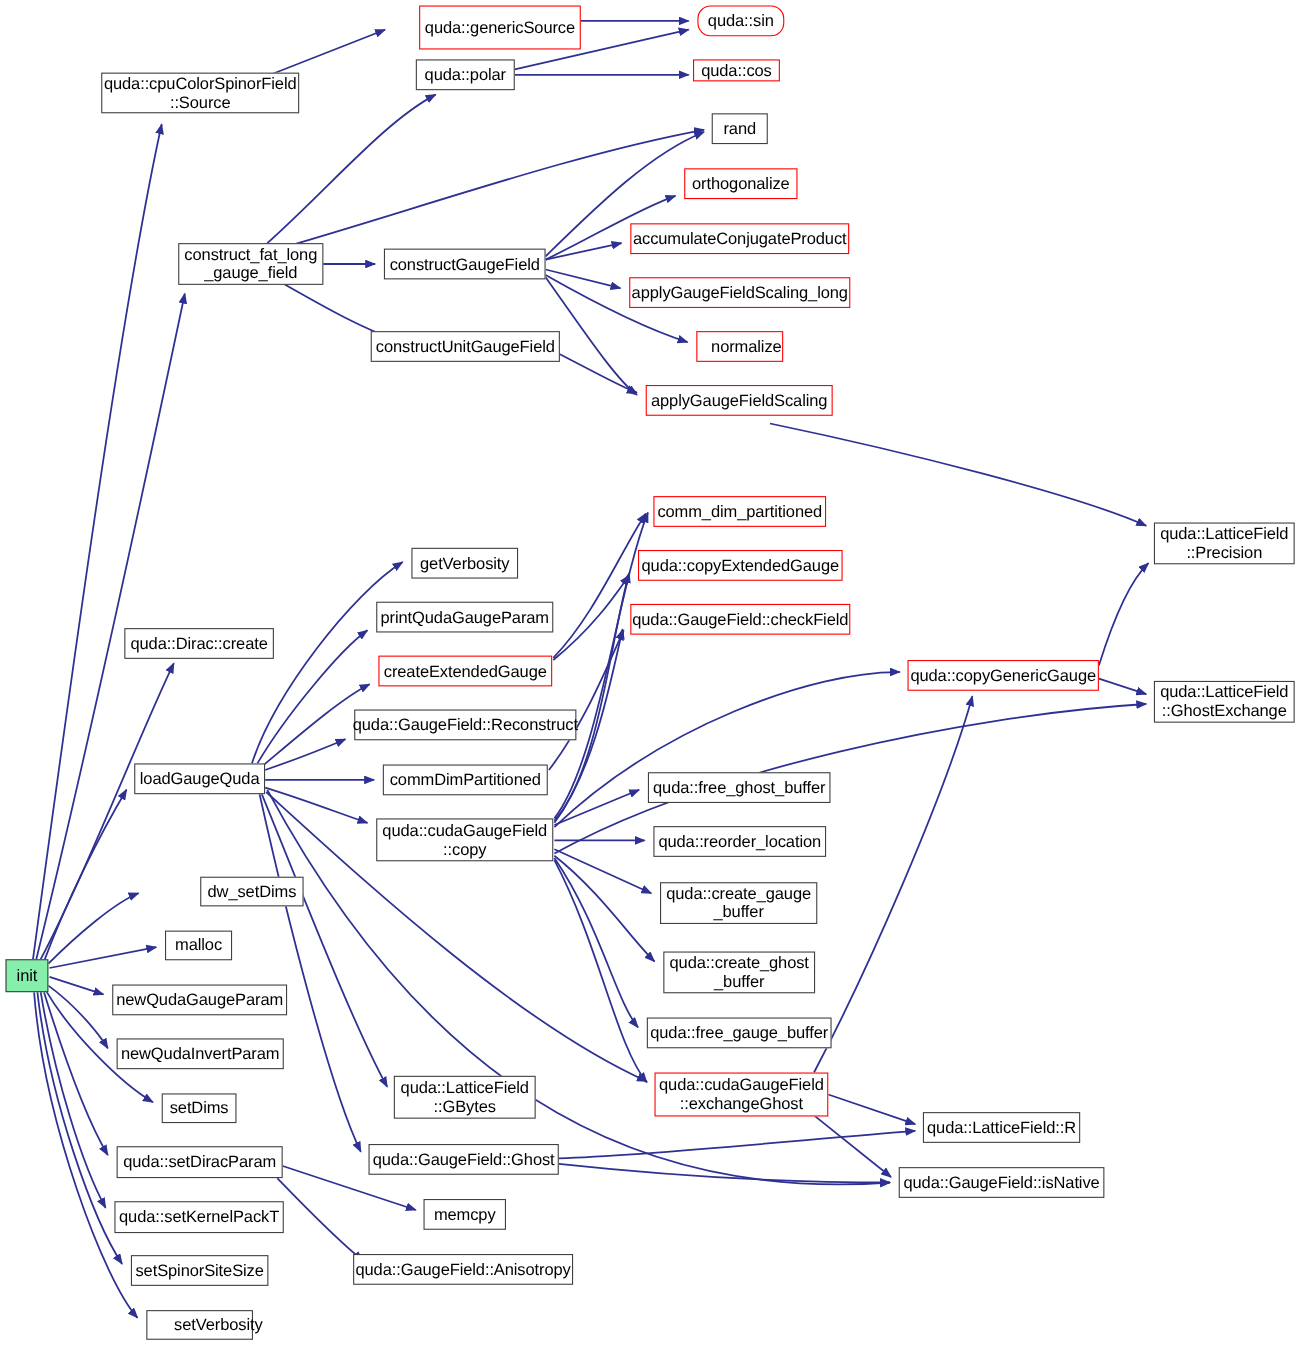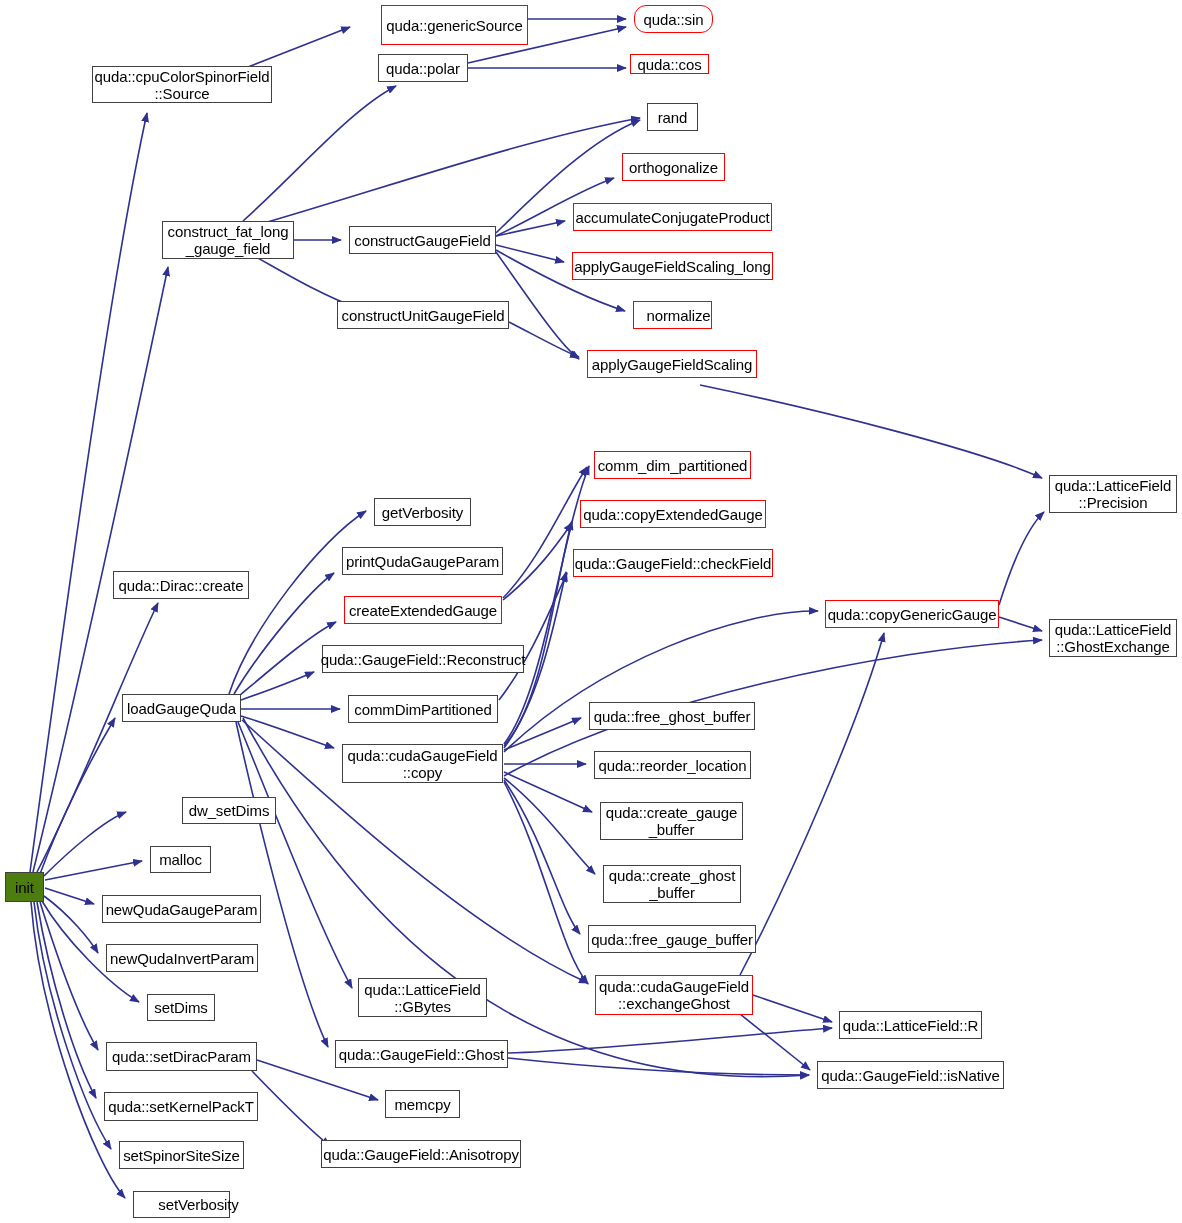--- a/index.html
+++ b/index.html
@@ -21,21 +21,21 @@
     background:#ffffff;
     border:1px solid #404040;
     color:#000000;
     font-size:15px;
     line-height:17px;
     letter-spacing:-0.1px;
     white-space:pre-line;
     padding:0 2px;
   }
   .node.red{border:1px solid #ff0000;}
-  .node.cur{background:#4d7c0f;border:1px solid #404040;}
+  .node.cur{background:#86efac;border:1px solid #404040;}
 </style>
 </head>
 <body>
 
 <div id="canvas">
   <svg id="edges" viewBox="0 0 1182 1223">
     <defs>
       <marker id="ah" markerWidth="10" markerHeight="8" refX="9" refY="4" orient="auto" markerUnits="userSpaceOnUse">
         <path d="M0,0 L10,4 L0,8 z" fill="#2e3192"></path>
       </marker>

